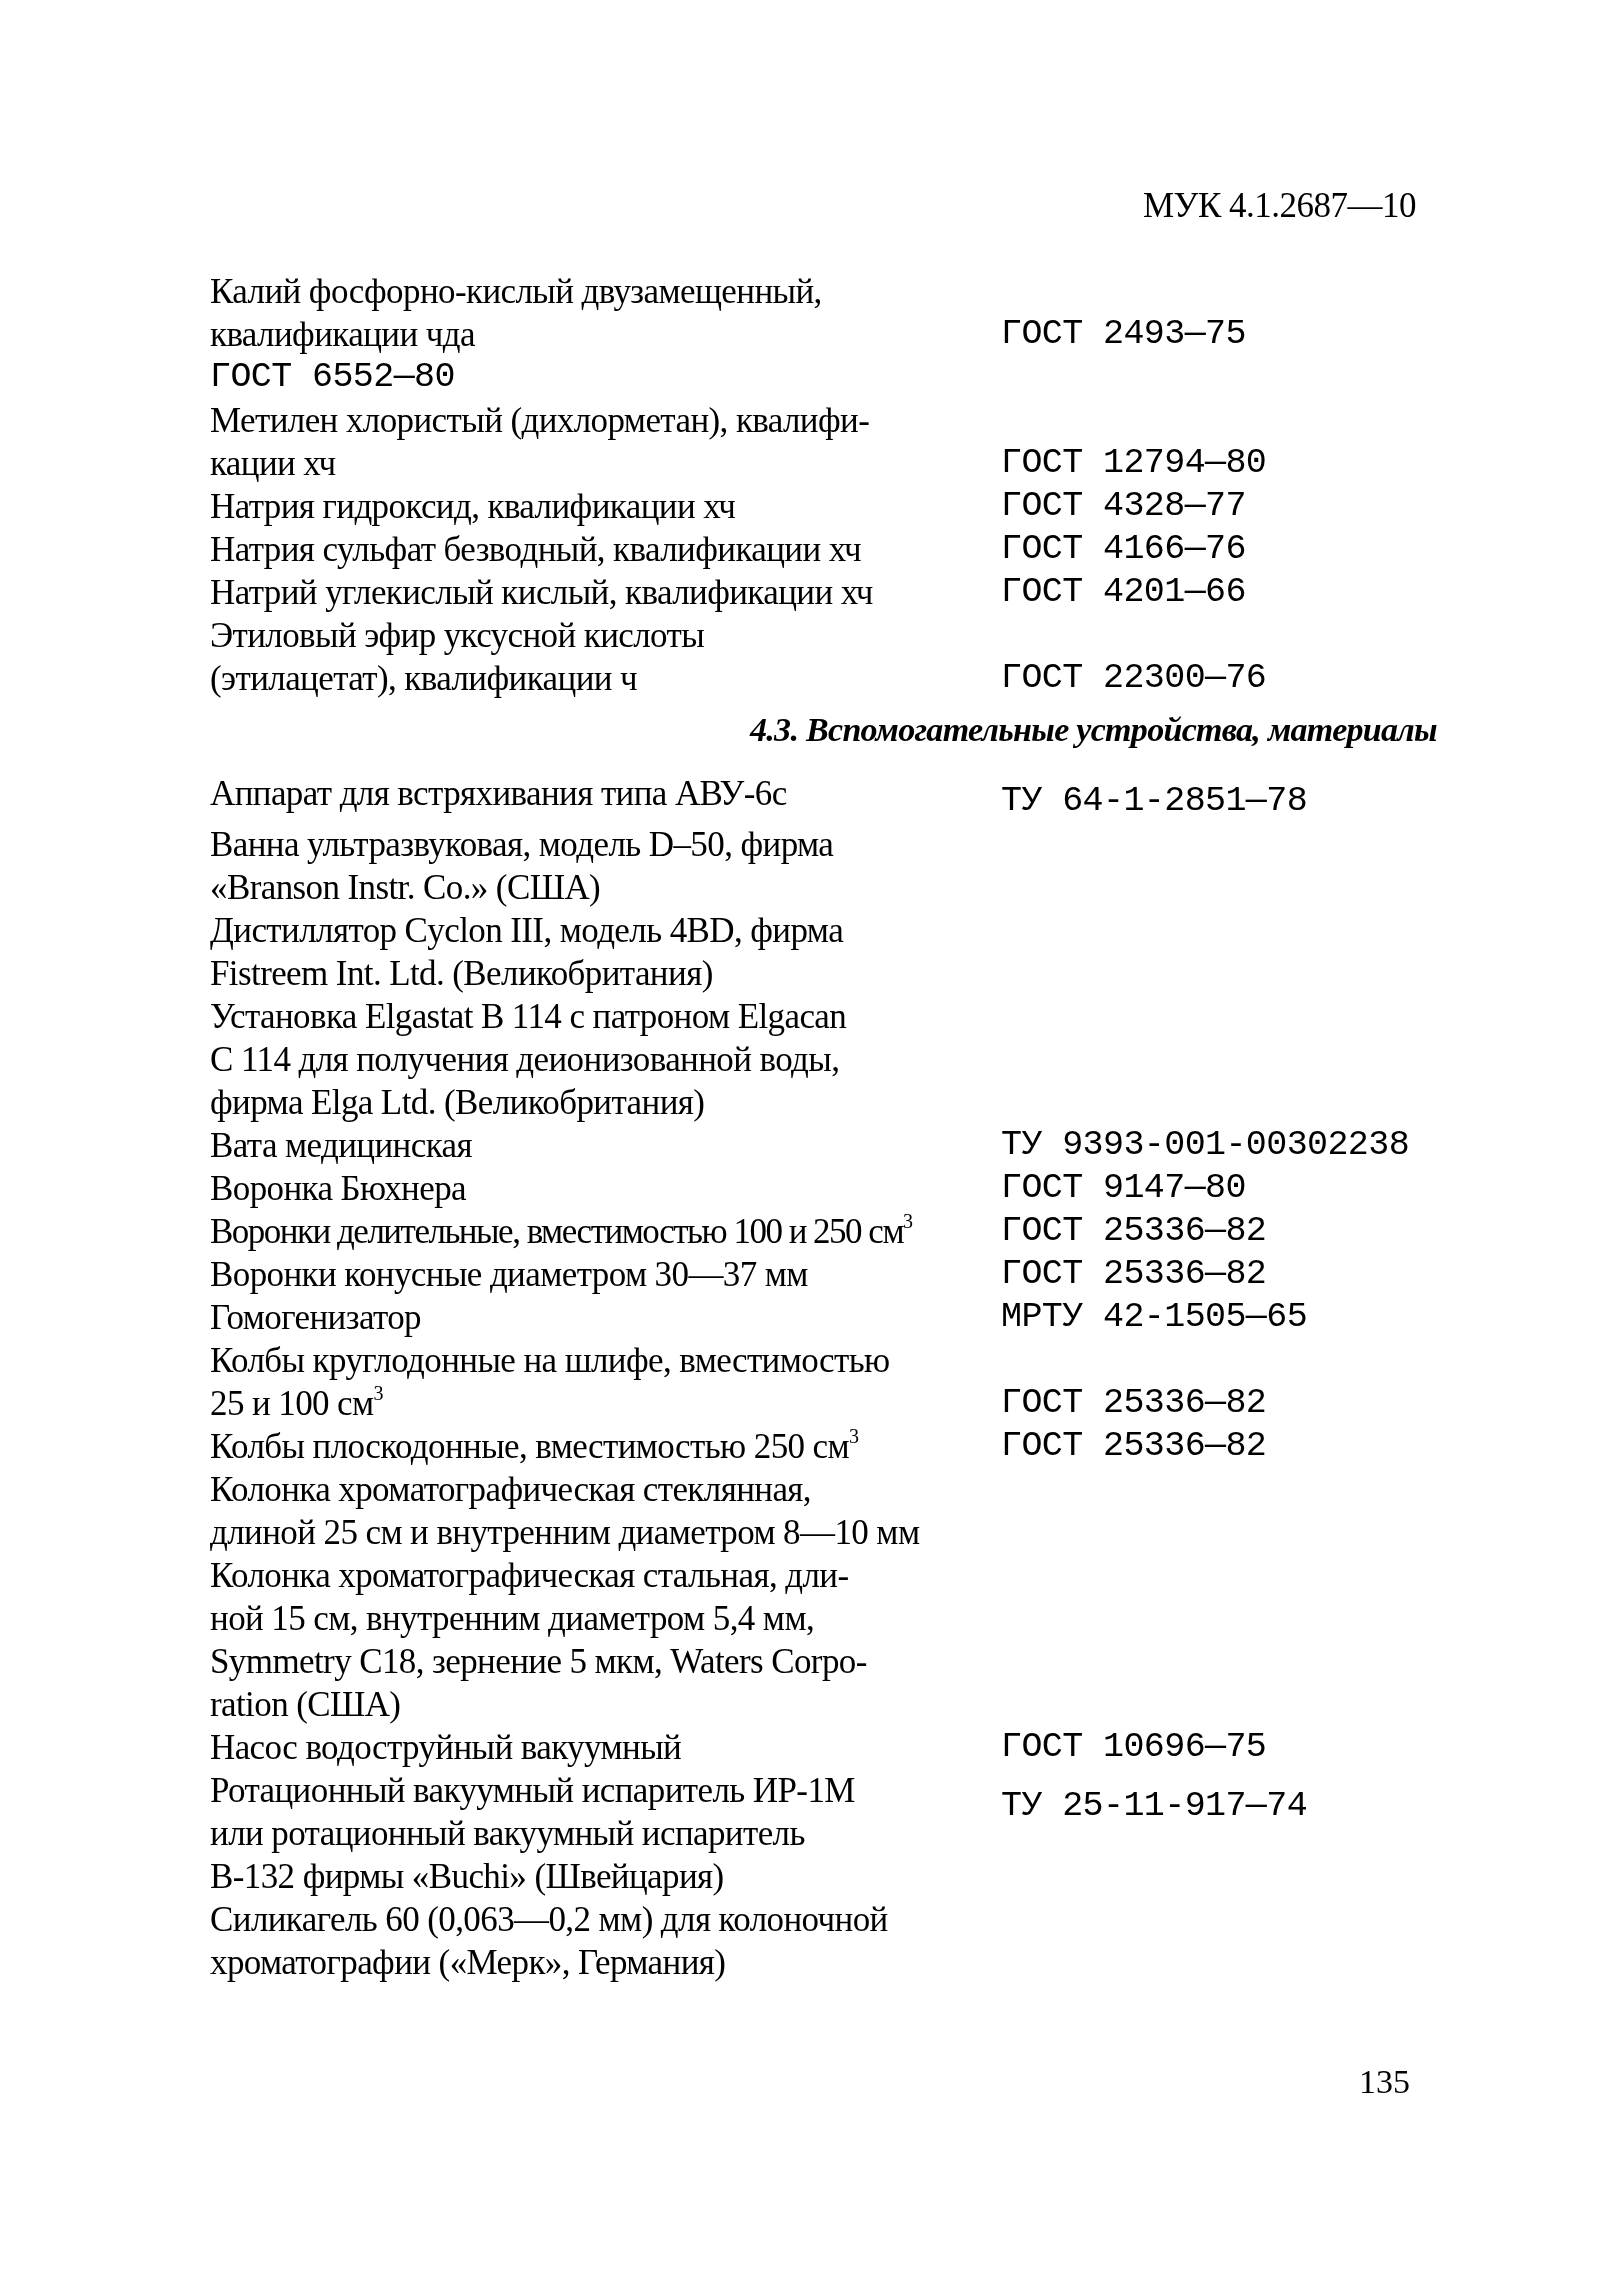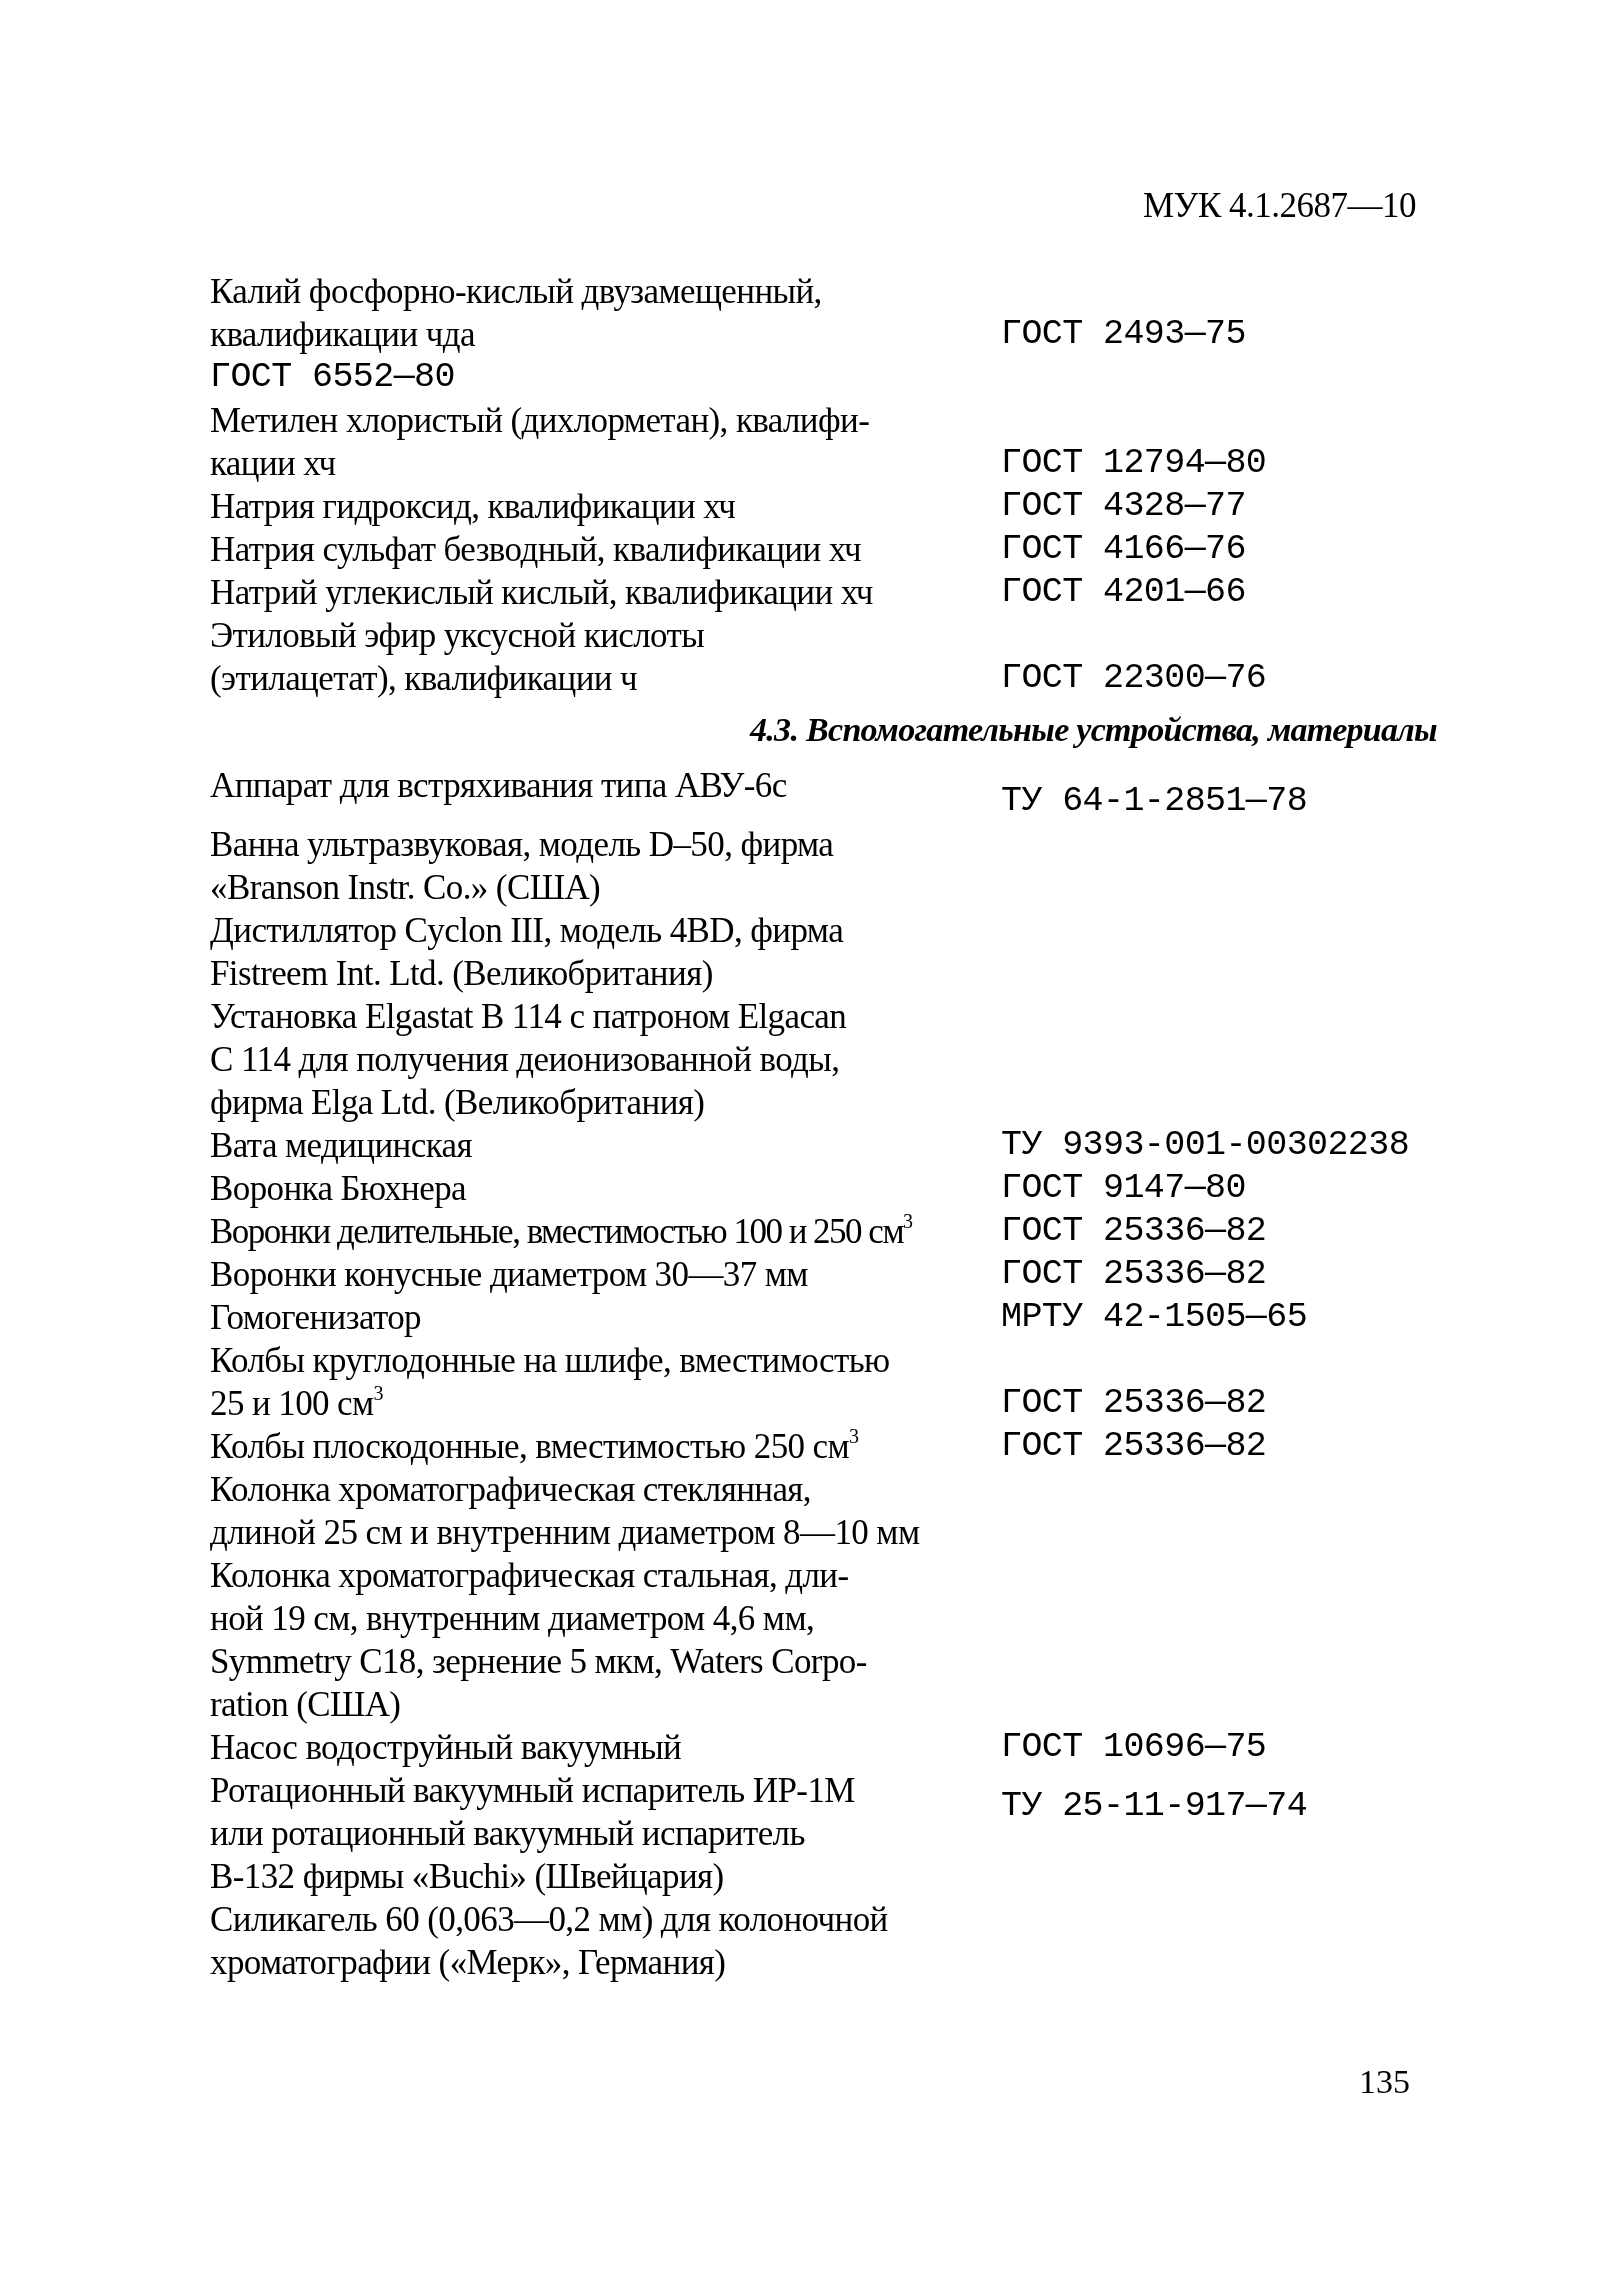--- a/index.html
+++ b/index.html
@@ -30,21 +30,21 @@
       letter-spacing: -0.5px;
     }
     .content {
       position: absolute;
       left: 210px;
       top: 270px;
       width: 1227px;
     }
     .row {
       display: flex;
-      align-items: flex-start;
+      align-items: center;
       font-size: 35px;
       line-height: 43px;
       letter-spacing: -0.6px;
     }
     .row .name {
       width: 791px;
       flex: 0 0 791px;
       white-space: pre-line;
     }
     .row .std {
@@ -176,21 +176,21 @@
       <div class="name"><span>Колбы плоскодонные, вместимостью 250 см</span><sup>3</sup></div>
       <div class="std">ГОСТ 25336—82</div>
     </div>
     <div class="row">
       <div class="name">Колонка хроматографическая стеклянная,
 длиной 25 см и внутренним диаметром 8—10 мм</div>
       <div class="std"></div>
     </div>
     <div class="row">
       <div class="name">Колонка хроматографическая стальная, дли-
-ной 19 см, внутренним диаметром 4,6 мм,
+ной 15 см, внутренним диаметром 5,4 мм,
 Symmetry C18, зернение 5 мкм, Waters Corpo-
 ration (США)</div>
       <div class="std"></div>
     </div>
     <div class="row">
       <div class="name">Насос водоструйный вакуумный</div>
       <div class="std">ГОСТ 10696—75</div>
     </div>
     <div class="row top-std">
       <div class="name">Ротационный вакуумный испаритель ИР-1М

